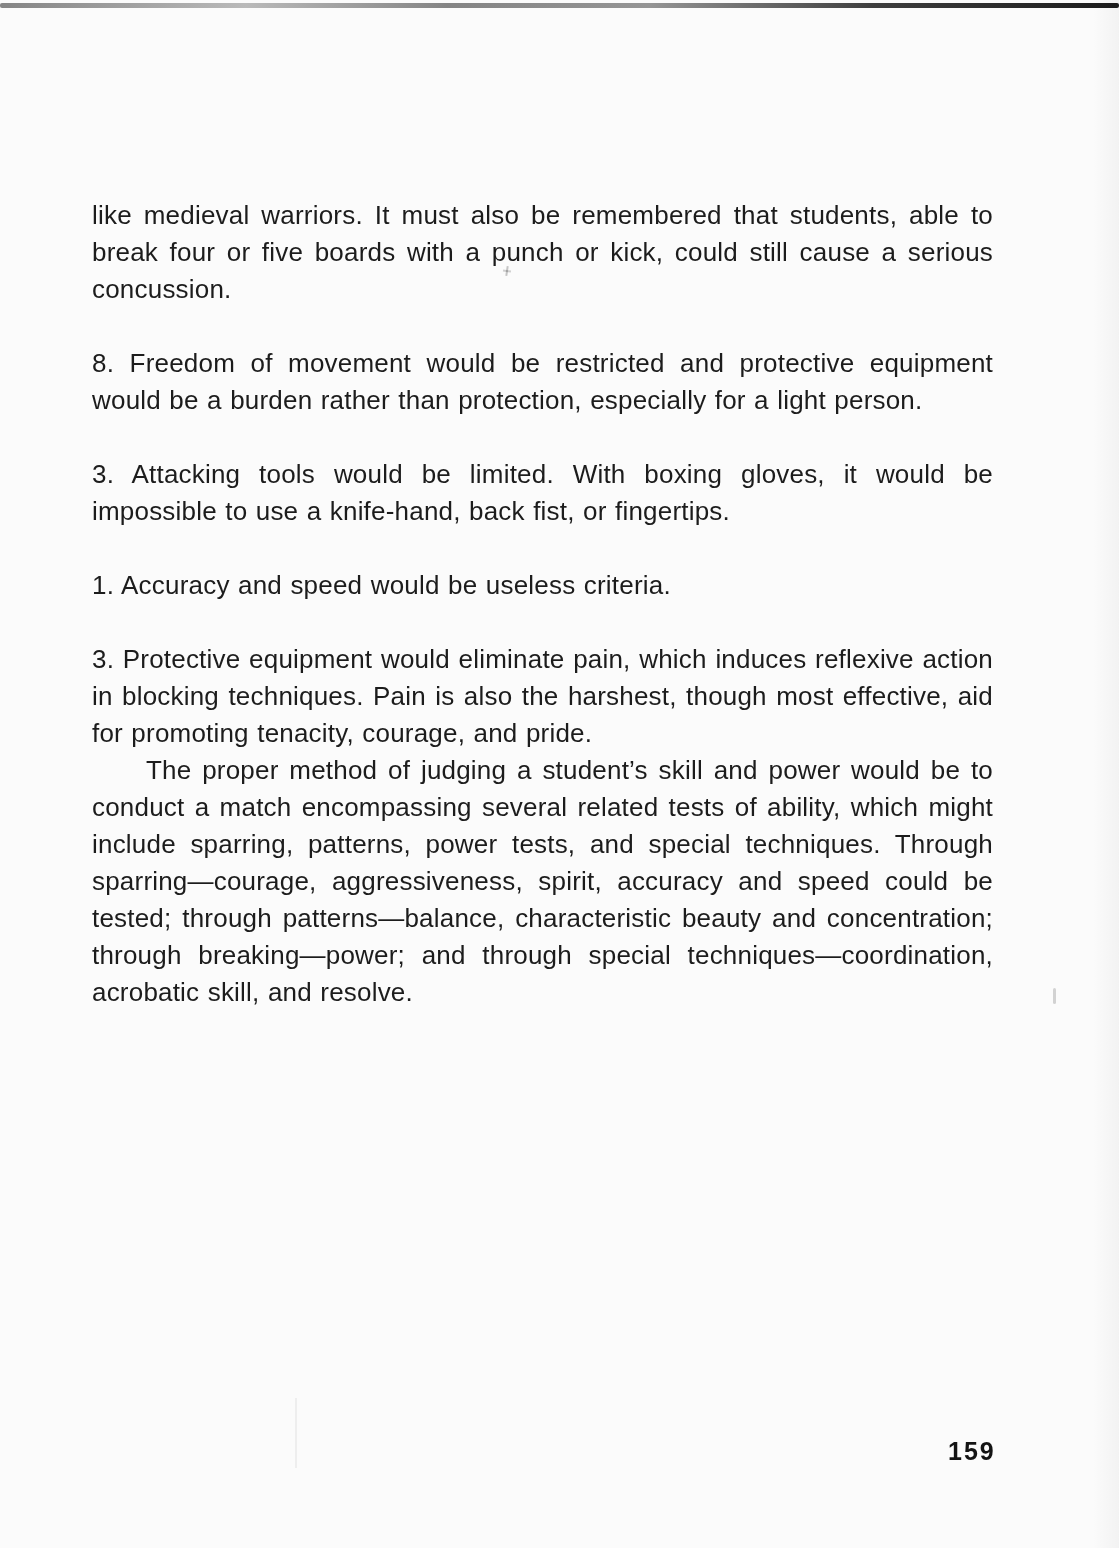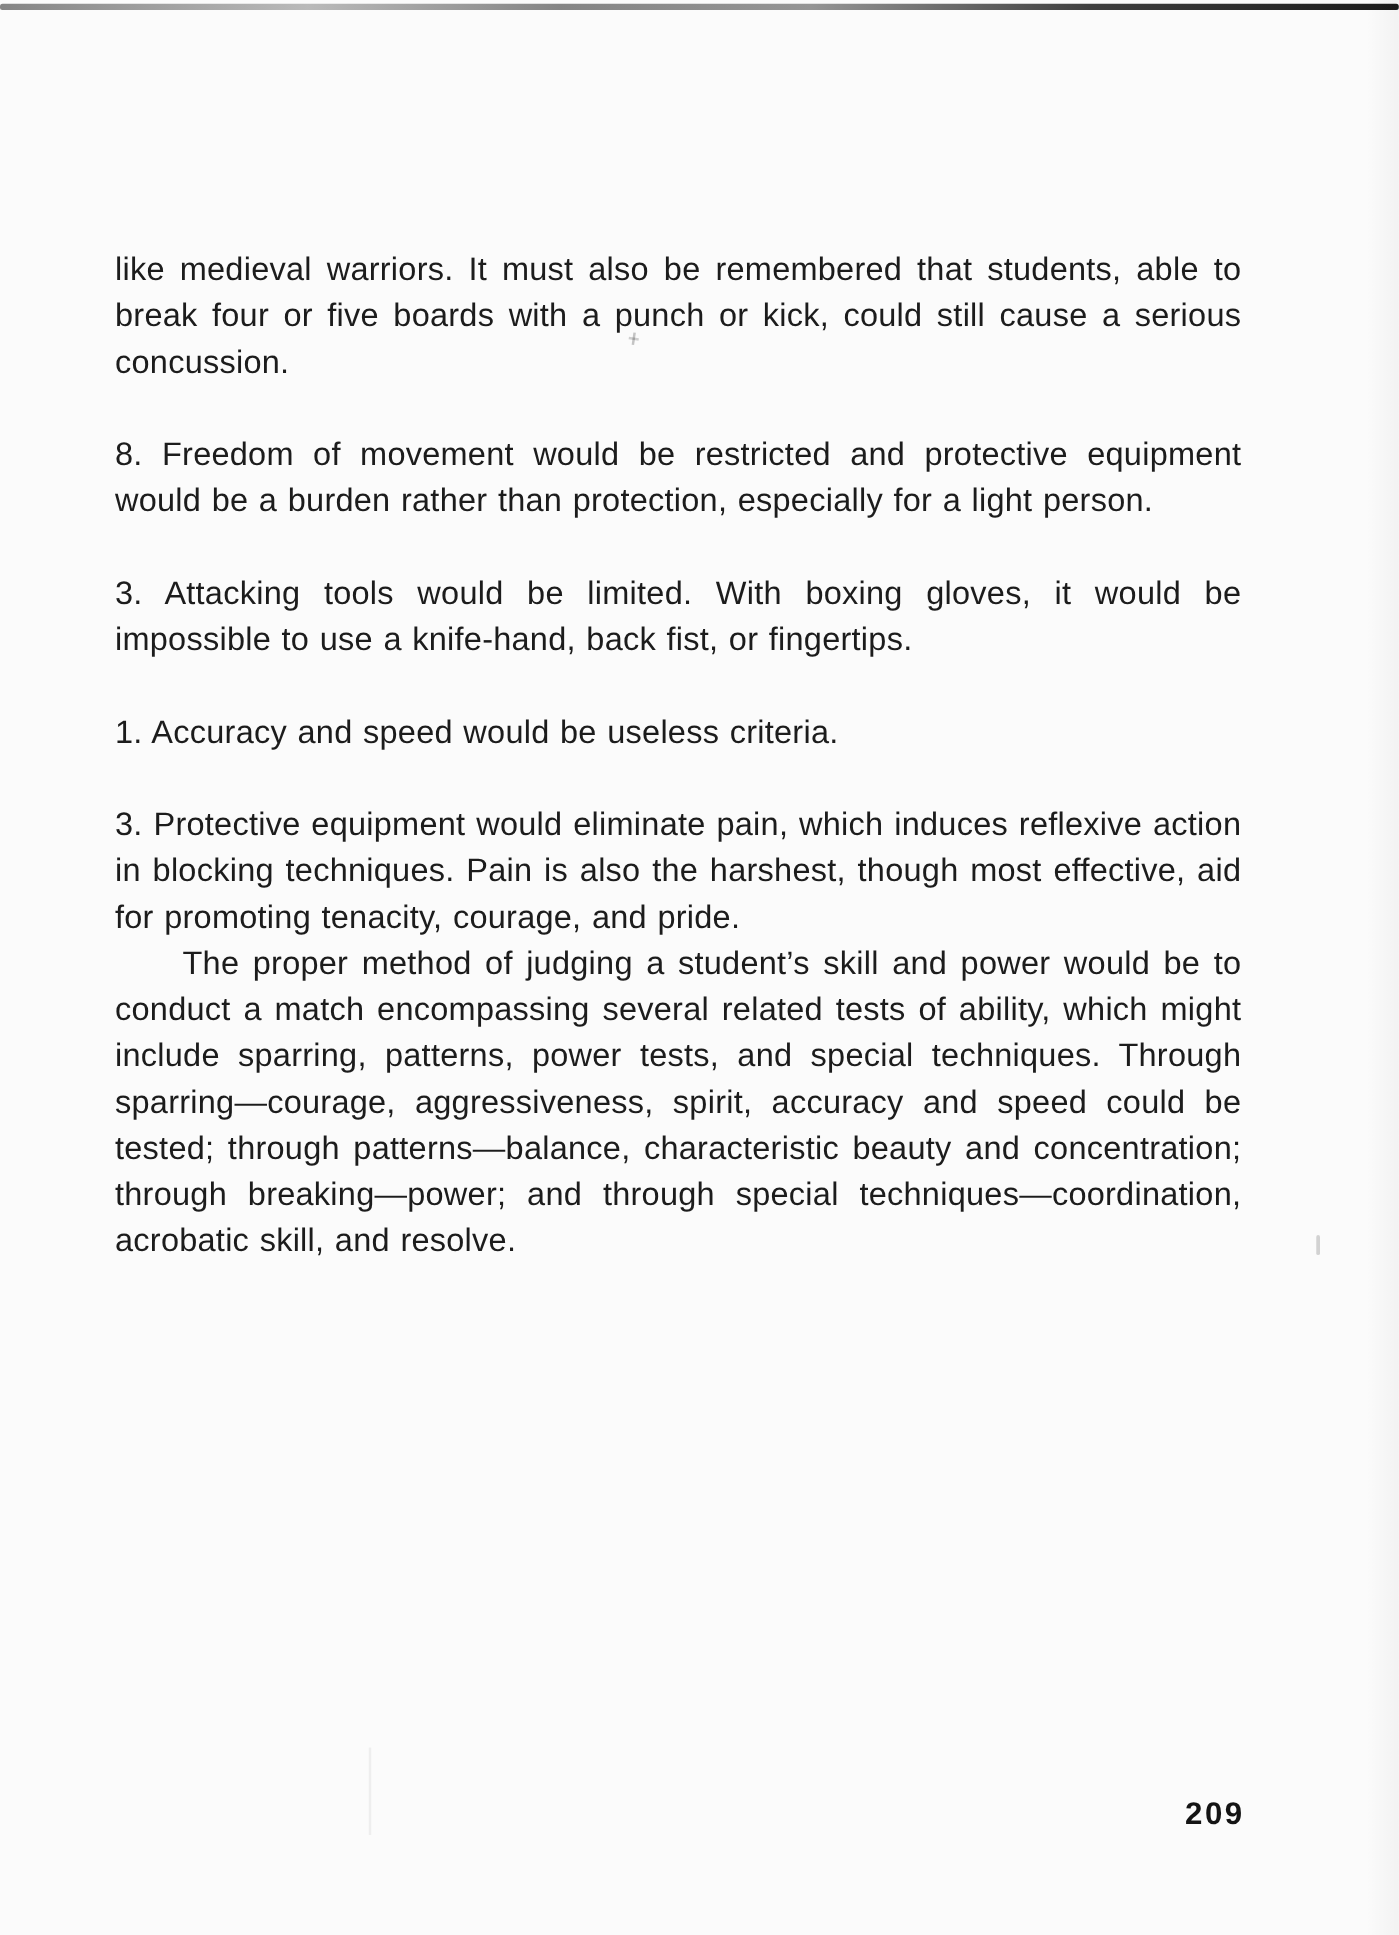--- a/index.html
+++ b/index.html
@@ -100,13 +100,13 @@
 
 <div class="content">
     <p class="para">like medieval warriors. It must also be remembered that students, able to break four or five boards with a punch or kick, could still cause a serious concussion.</p>
     <p class="para">8. Freedom of movement would be restricted and protective equipment would be a burden rather than protection, especially for a light person.</p>
     <p class="para">3. Attacking tools would be limited. With boxing gloves, it would be impossible to use a knife-hand, back fist, or fingertips.</p>
     <p class="para">1. Accuracy and speed would be useless criteria.</p>
     <p class="para">3. Protective equipment would eliminate pain, which induces reflexive action in blocking techniques. Pain is also the harshest, though most effective, aid for promoting tenacity, courage, and pride.</p>
     <p class="para indent attach">The proper method of judging a student’s skill and power would be to conduct a match encompassing several related tests of ability, which might include sparring, patterns, power tests, and special techniques. Through sparring—courage, aggressiveness, spirit, accuracy and speed could be tested; through patterns—balance, characteristic beauty and concentration; through breaking—power; and through special techniques—coordination, acrobatic skill, and resolve.</p>
   </div>
 
-<div class="page-number">209</div>
+<div class="page-number">159</div>
 
 </body></html>

